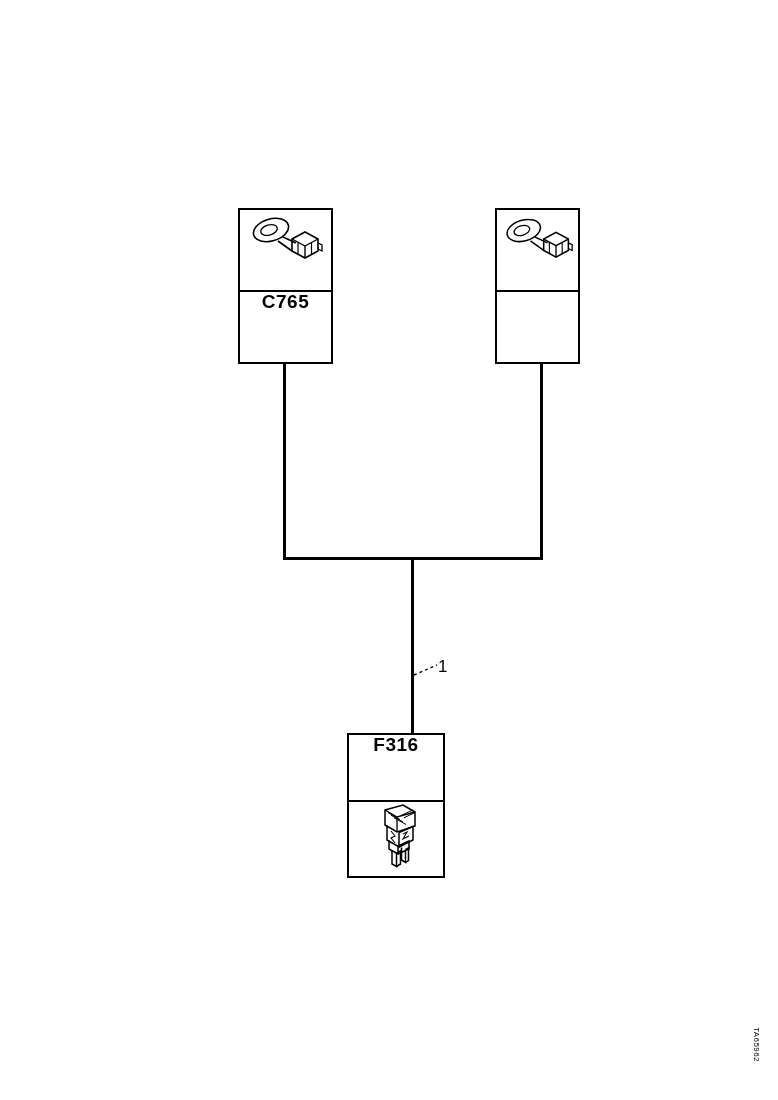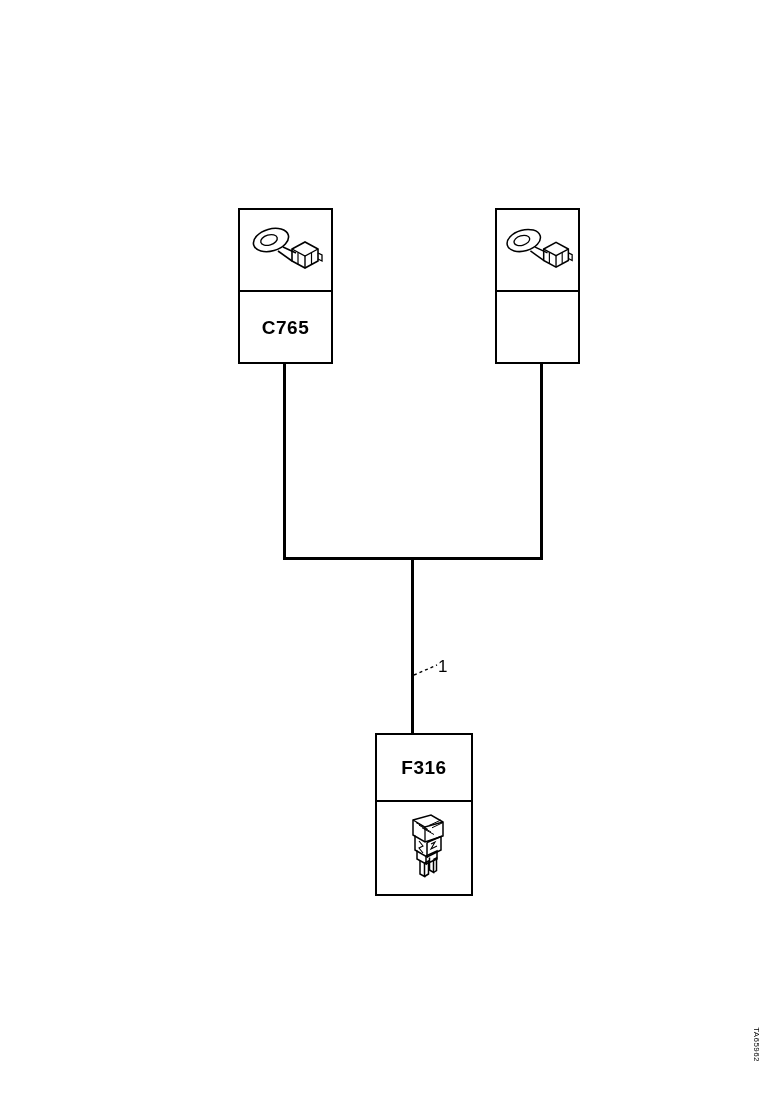--- a/index.html
+++ b/index.html
@@ -26,21 +26,21 @@
     border: 2px solid #000000;
     background: #ffffff;
     box-sizing: border-box;
     display: flex;
     flex-direction: column;
   }
   .cell {
     position: relative;
     box-sizing: border-box;
     display: flex;
-    align-items: center;
+    align-items: flex-start;
     justify-content: center;
     overflow: hidden;
   }
   .cell-divider-below {
     border-bottom: 2px solid #000000;
   }
   .comp-label {
     font-family: "Liberation Sans", sans-serif;
     font-weight: bold;
     font-size: 19px;
@@ -54,21 +54,21 @@
     display: block;
   }
 
   
   #box-c765  { left: 238px; top: 208px; width: 95px;  height: 156px; }
   #box-c2846 { left: 495px; top: 208px; width: 85px;  height: 156px; }
   .connector-icon-cell { height: 82px; }
   .connector-label-cell { flex: 1 1 auto; }
 
   
-  #box-f316 { left: 375px; top: 733px; width: 98px; height: 163px; }
+  #box-f316 { left: 347px; top: 733px; width: 98px; height: 145px; }
   .fuse-label-cell { height: 67px; }
   .fuse-icon-cell  { flex: 1 1 auto; }
 
   
   .wire {
     position: absolute;
     background: #000000;
   }
   .wire-v { width: 3px; }
   .wire-h { height: 3px; }

